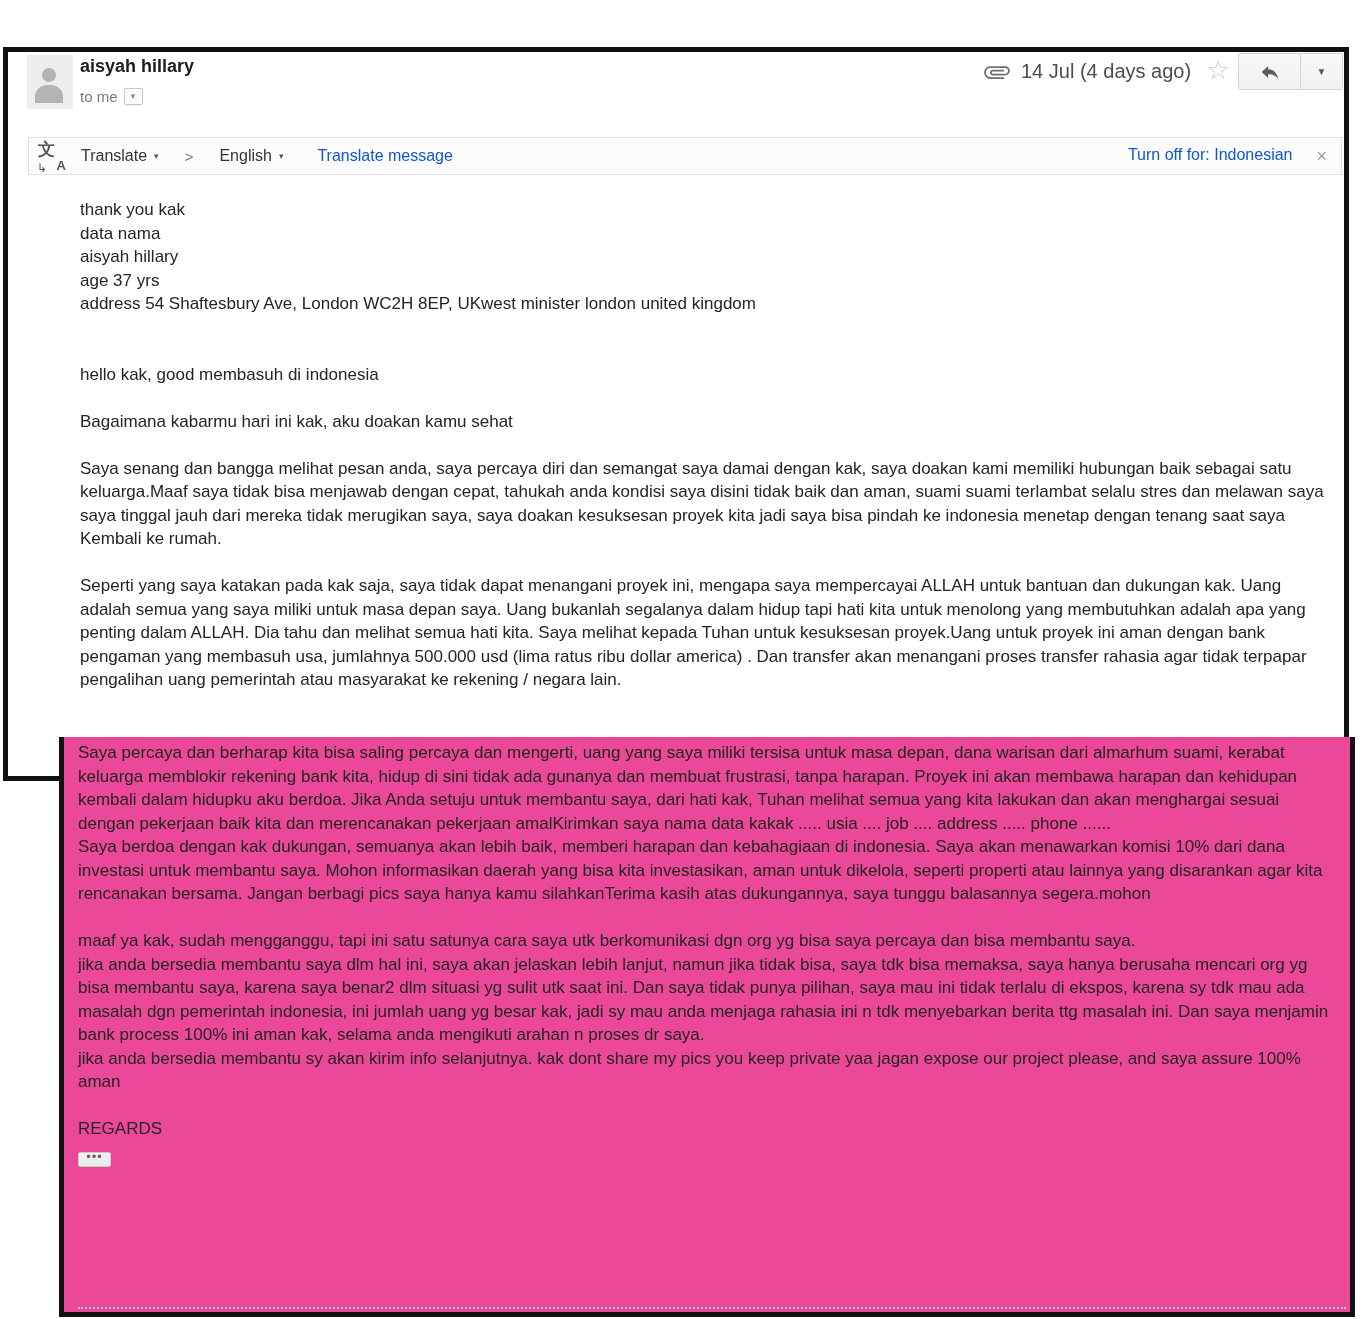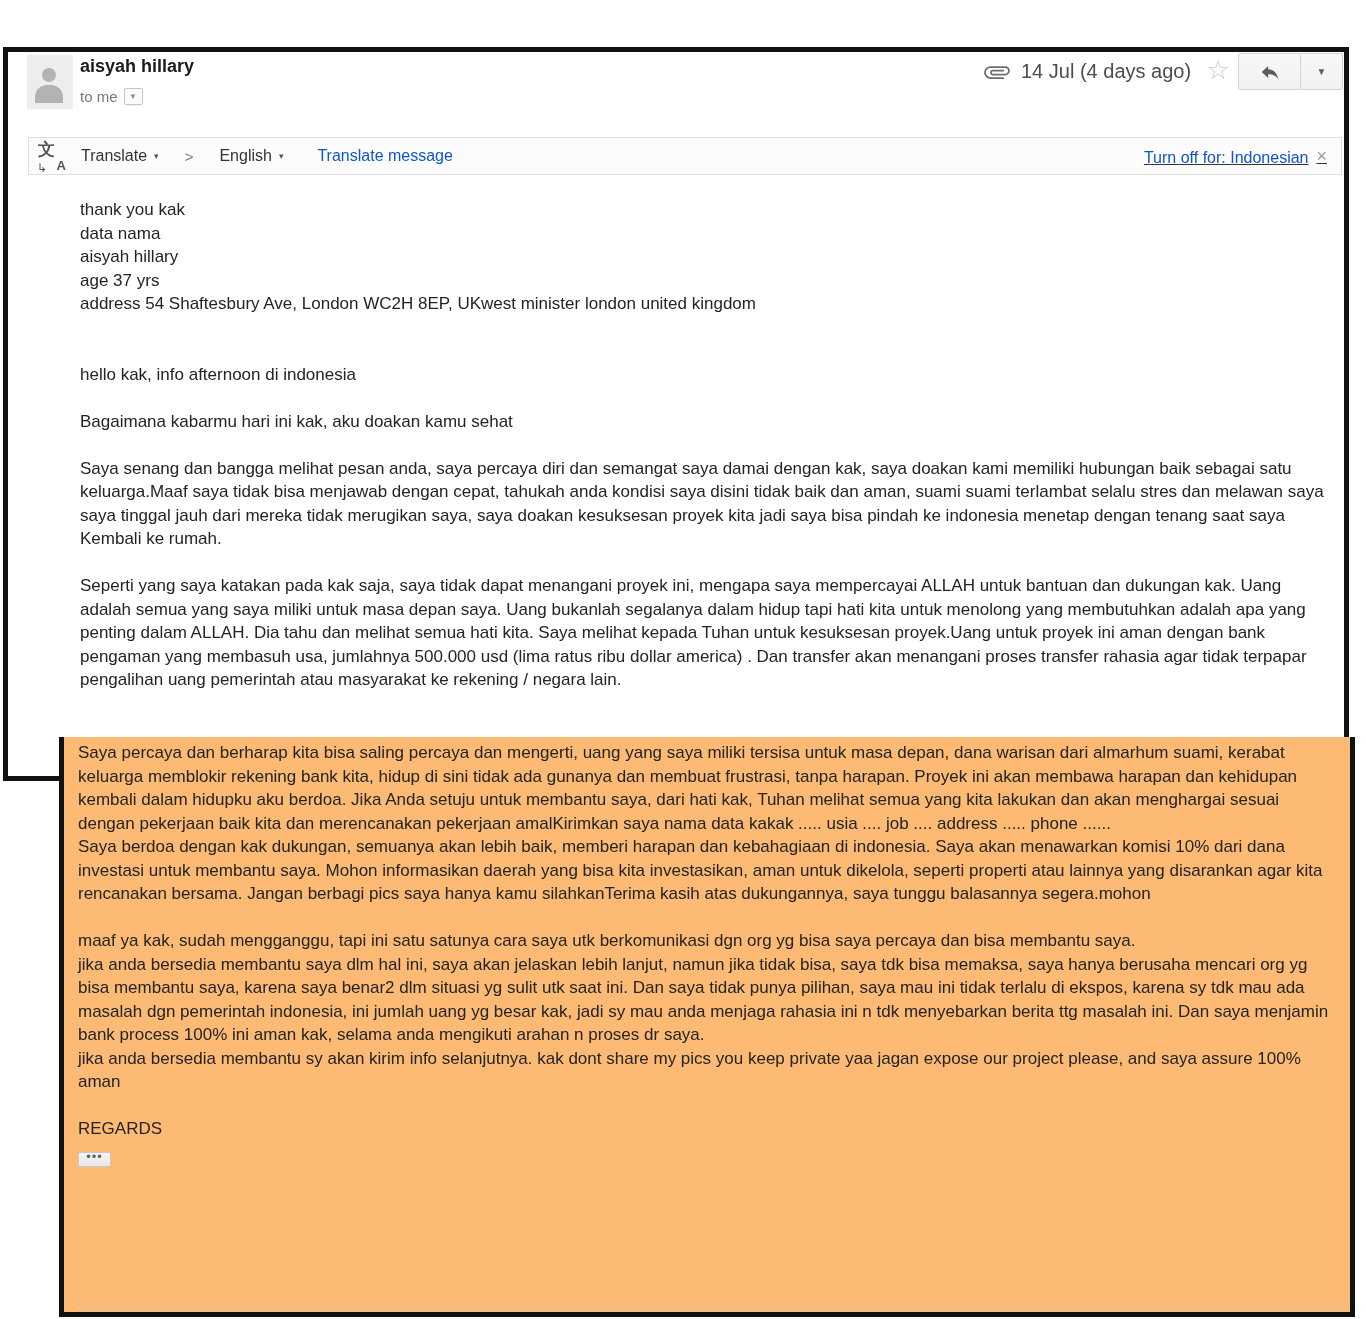--- a/index.html
+++ b/index.html
@@ -29,31 +29,31 @@
   .tr-icon{position:relative;width:30px;height:30px;margin:0 14px 0 8px;color:#555;}
   .tr-icon .zh{position:absolute;left:1px;top:-3px;font-size:17px;font-weight:bold;}
   .tr-icon .la{position:absolute;right:1px;bottom:-2px;font-size:13px;font-weight:bold;}
   .tr-icon .ar{position:absolute;left:0;bottom:-4px;font-size:12px;}
   .lang{display:flex;align-items:center;gap:7px;cursor:pointer;}
   .caret{font-size:9px;color:#555;}
   .tsep{margin:0 26px;color:#777;font-size:15px;}
   .lang.src{margin-right:0;}
   .lang.tgt{margin-right:34px;}
   .tlink{color:#1155cc;cursor:pointer;text-decoration:none;}
-  .tbar-right{margin-left:auto;display:flex;align-items:flex-end;gap:8px;padding-right:14px;text-decoration:underline;}
+  .tbar-right{margin-left:auto;display:flex;align-items:flex-start;gap:24px;padding-right:14px;}
   .tclose{color:#999;font-size:18px;cursor:pointer;}
 
   
   .msg{font-size:17px;line-height:23.5px;color:#242424;}
   .msg .line{min-height:23.5px;}
   .body-top{position:absolute;left:72px;top:146px;width:1252px;}
   a.plink{color:#1155cc;text-decoration:underline;}
 
   
-  .box-bottom{position:absolute;left:59px;top:737px;width:1296px;height:580px;border-left:5px solid #111;border-right:5px solid #111;border-bottom:5px solid #111;background:#fdba74;box-sizing:border-box;padding-left:12px;}
+  .box-bottom{position:absolute;left:59px;top:737px;width:1296px;height:580px;border-left:5px solid #111;border-right:5px solid #111;border-bottom:5px solid #111;background:#ec4899;box-sizing:border-box;padding-left:12px;}
   .body-bottom{position:absolute;left:14px;top:4px;width:1252px;}
   .trim-btn{margin-top:11px;width:33px;height:15px;background:linear-gradient(#f3f3f3,#e9e9e9);border:1px solid #c9c9c9;border-radius:2px;display:flex;align-items:center;justify-content:center;cursor:pointer;color:#636363;font-size:13px;letter-spacing:1px;line-height:6px;padding-bottom:5px;box-sizing:border-box;}
   .dotted-sep{position:absolute;left:14px;right:4px;bottom:3px;border-top:2px dotted #c9c9c9;}
 </style>
 </head>
 <body>
 
 <div class="box-top">
   <div class="box-top-inner">
 
@@ -114,21 +114,21 @@
       <div>
           <div class="line">thank you kak</div>
           <div class="line">data nama</div>
           <div class="line">aisyah hillary</div>
           <div class="line">age 37 yrs</div>
           <div class="line">address 54 Shaftesbury Ave, London WC2H 8EP, UKwest minister london united kingdom</div>
         </div>
       <div>
           <div class="line">&nbsp;</div>
           <div class="line">&nbsp;</div>
-          <div class="line">hello kak, info afternoon di indonesia</div>
+          <div class="line">hello kak, good membasuh di indonesia</div>
           <div class="line">&nbsp;</div>
           <div class="line">Bagaimana kabarmu hari ini kak, aku doakan kamu sehat</div>
           <div class="line">&nbsp;</div>
           <div class="line">Saya senang dan bangga melihat pesan anda, saya percaya diri dan semangat saya damai dengan kak, saya doakan kami memiliki hubungan baik sebagai satu keluarga.Maaf saya tidak bisa menjawab dengan cepat, tahukah anda kondisi saya disini tidak baik dan aman, suami suami terlambat selalu stres dan melawan saya saya tinggal jauh dari mereka tidak merugikan saya, saya doakan kesuksesan proyek kita jadi saya bisa pindah ke indonesia menetap dengan tenang saat saya Kembali ke rumah.</div>
           <div class="line">&nbsp;</div>
           <div class="line">Seperti yang saya katakan pada kak saja, saya tidak dapat menangani proyek ini, mengapa saya mempercayai ALLAH untuk bantuan dan dukungan kak. Uang adalah semua yang saya miliki untuk masa depan saya. Uang bukanlah segalanya dalam hidup tapi hati kita untuk menolong yang membutuhkan adalah apa yang penting dalam ALLAH. Dia tahu dan melihat semua hati kita. Saya melihat kepada Tuhan untuk kesuksesan proyek.Uang untuk proyek ini aman dengan bank pengaman yang membasuh usa, jumlahnya 500.000 usd (lima ratus ribu dollar america) . Dan transfer akan menangani proses transfer rahasia agar tidak terpapar pengalihan uang pemerintah atau masyarakat ke rekening / negara lain.</div>
         </div>
     </div>
 
   </div>

